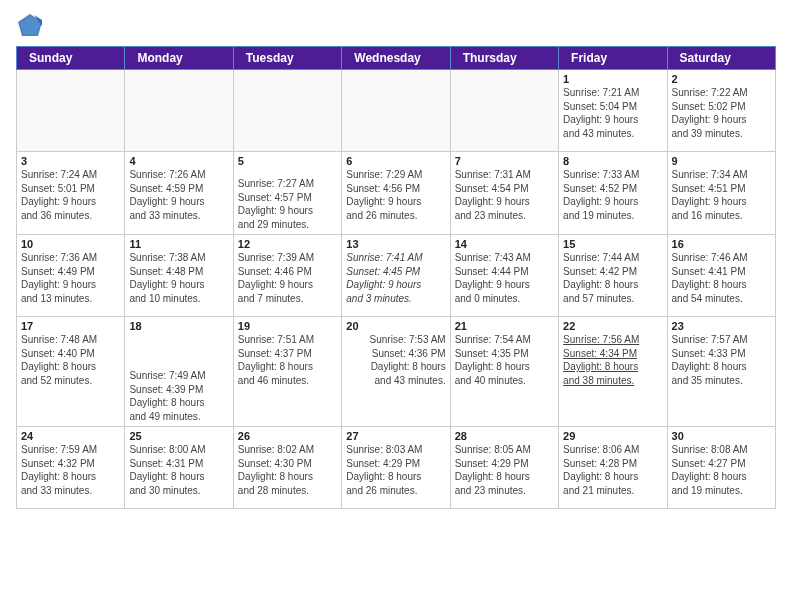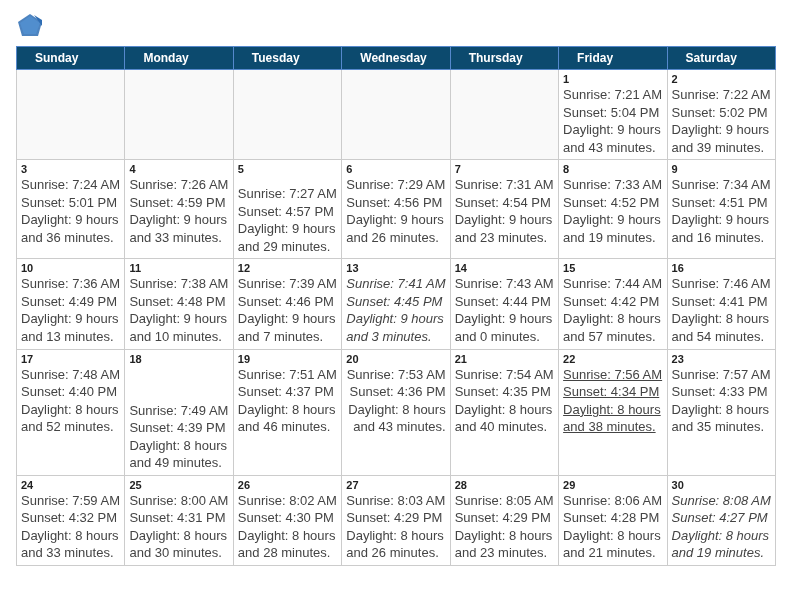--- a/index.html
+++ b/index.html
@@ -55,25 +55,25 @@
     }
     .location {
       font-size: 14px;
       color: #555;
     }
     .calendar {
       width: 100%;
       border-collapse: collapse;
     }
     .calendar th {
-      background: #0c4a6e;
+      background: #4c1d95;
       color: #fff;
       font-size: 12px;
       font-weight: bold;
-      padding: 4px 18px;
+      padding: 4px 12px;
       text-align: left;
       border: 1px solid #5588cc;
     }
     .calendar td {
       border: 1px solid #ccc;
       vertical-align: top;
       padding: 3px 4px;
       width: calc(100% / 7);
       font-size: 9.5px;
       color: #333;
@@ -84,21 +84,21 @@
       background: #f9f9f9;
     }
     .day-num {
       font-size: 11px;
       font-weight: bold;
       color: #222;
       display: block;
       margin-bottom: 1px;
     }
     .day-info {
-      font-size: 13px;
+      font-size: 10px;
       color: #444;
       line-height: 1.35;
     }
   </style>
 </head>
 <body>
 
 <div class="page">
   <div class="header">
     <div class="logo">
@@ -343,21 +343,21 @@
           </td>
           <td>
             <span class="day-num">29</span>
             <div class="day-info" style="white-space: pre-line;">Sunrise: 8:06 AM
 Sunset: 4:28 PM
 Daylight: 8 hours
 and 21 minutes.</div>
           </td>
           <td>
             <span class="day-num">30</span>
-            <div class="day-info" style="white-space: pre-line; font-style: italic;">Sunrise: 8:08 AM
+            <div class="day-info" style="white-space: pre-line;">Sunrise: 8:08 AM
 Sunset: 4:27 PM
 Daylight: 8 hours
 and 19 minutes.</div>
           </td>
         </tr>
       </tbody>
   </table>
 </div>
 
 </body></html>

